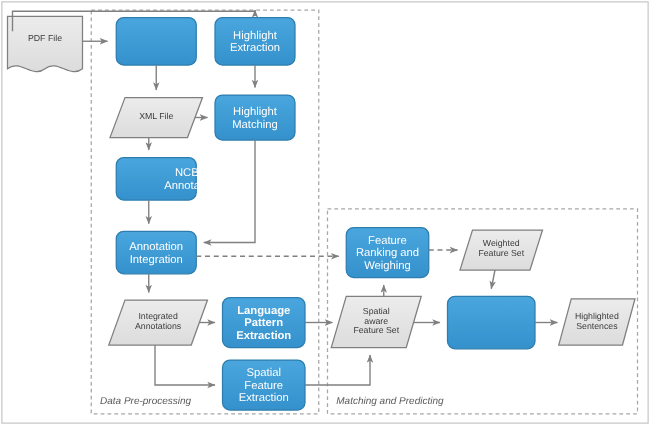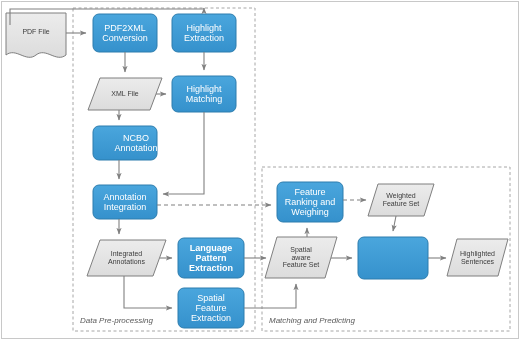--- a/index.html
+++ b/index.html
@@ -145,32 +145,30 @@
       <path d="M157,205 L271,205" marker-end="url(#arrowhead)"></path>
 
       <path d="M307,237 L307,228" marker-end="url(#arrowhead)"></path>
 
       <path d="M343,200 L366,200" marker-end="url(#arrowhead)"></path>
     </g>
   </svg>
 
   <div class="node-label data-label" style="left:6px;  top:13px;  width:60px; height:38px;">PDF File</div>
 
-  <div class="node-label proc-label" style="left:93px; top:14px;  width:64px; height:38px;">PDF2XML
-Conversion</div>
 
   <div class="node-label proc-label" style="left:172px;top:14px;  width:64px; height:38px;">Highlight
 Extraction</div>
 
   <div class="node-label data-label" style="left:88px; top:78px;  width:74px; height:32px;">XML File</div>
 
   <div class="node-label proc-label" style="left:172px;top:76px;  width:64px; height:36px;">Highlight
 Matching</div>
 
-  <div class="node-label proc-label" style="left:104px; top:126px; width:64px; height:34px;">NCBO
+  <div class="node-label proc-label" style="left:93px; top:126px; width:64px; height:34px;padding-left:28px;">NCBO
 Annotation</div>
 
   <div class="node-label proc-label" style="left:93px; top:185px; width:64px; height:34px;">Annotation
 Integration</div>
 
   <div class="node-label data-label" style="left:87px; top:240px; width:79px; height:36px;">Integrated
 Annotations</div>
 
   <div class="node-label proc-label" style="left:178px;top:238px; width:66px; height:40px;font-weight:bold;">Language
 Pattern

